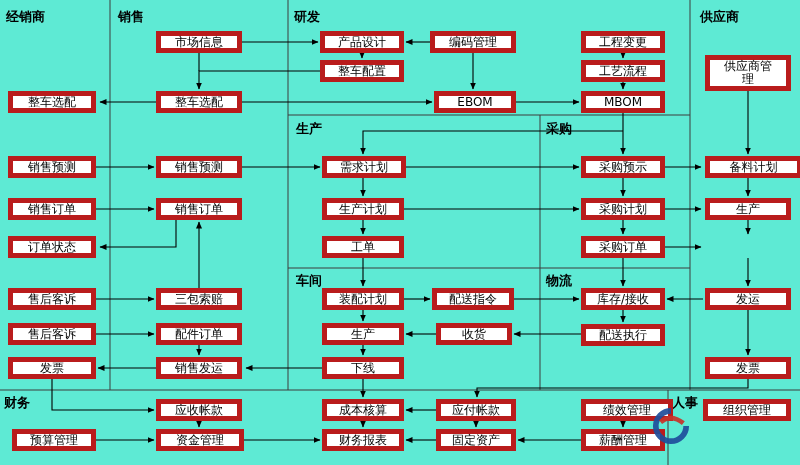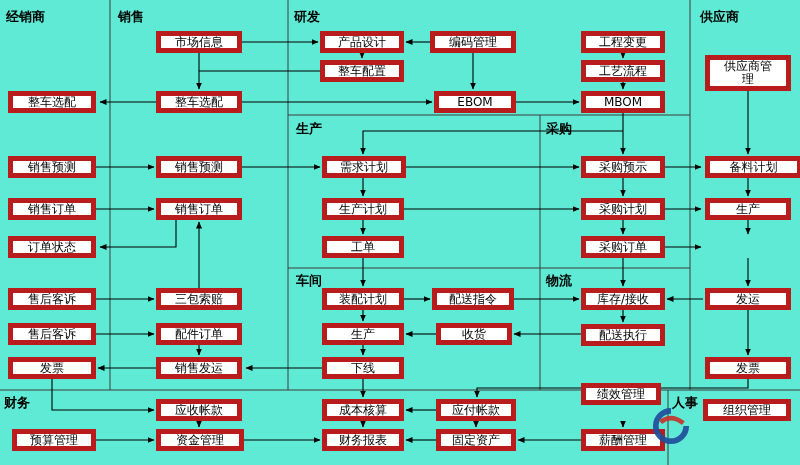--- a/index.html
+++ b/index.html
@@ -164,21 +164,21 @@
   <div class="node" style="left:705px;top:288px;width:86px">发运</div>
   <div class="node" style="left:705px;top:357px;width:86px">发票</div>
 
   <div class="node" style="left:156px;top:399px;width:86px">应收帐款</div>
   <div class="node" style="left:12px;top:429px;width:84px">预算管理</div>
   <div class="node" style="left:156px;top:429px;width:88px">资金管理</div>
   <div class="node" style="left:322px;top:399px;width:82px">成本核算</div>
   <div class="node" style="left:322px;top:429px;width:82px">财务报表</div>
   <div class="node" style="left:436px;top:399px;width:80px">应付帐款</div>
   <div class="node" style="left:436px;top:429px;width:80px">固定资产</div>
-  <div class="node" style="left:581px;top:383px;width:80px">绩效管理</div>
+  <div class="node" style="left:581px;top:399px;width:92px">绩效管理</div>
   <div class="node" style="left:581px;top:429px;width:84px">薪酬管理</div>
 
   <div class="node" style="left:703px;top:399px;width:88px">组织管理</div>
 
   <div class="wm">
     <svg width="38" height="38" viewBox="0 0 40 40">
       <path d="M20 4 a16 16 0 1 0 16 16" fill="none" stroke="#1f4e9c" stroke-width="6"></path>
       <path d="M9 16 q11 -9 24 1" fill="none" stroke="#c8342b" stroke-width="5"></path>
     </svg>
   </div>

